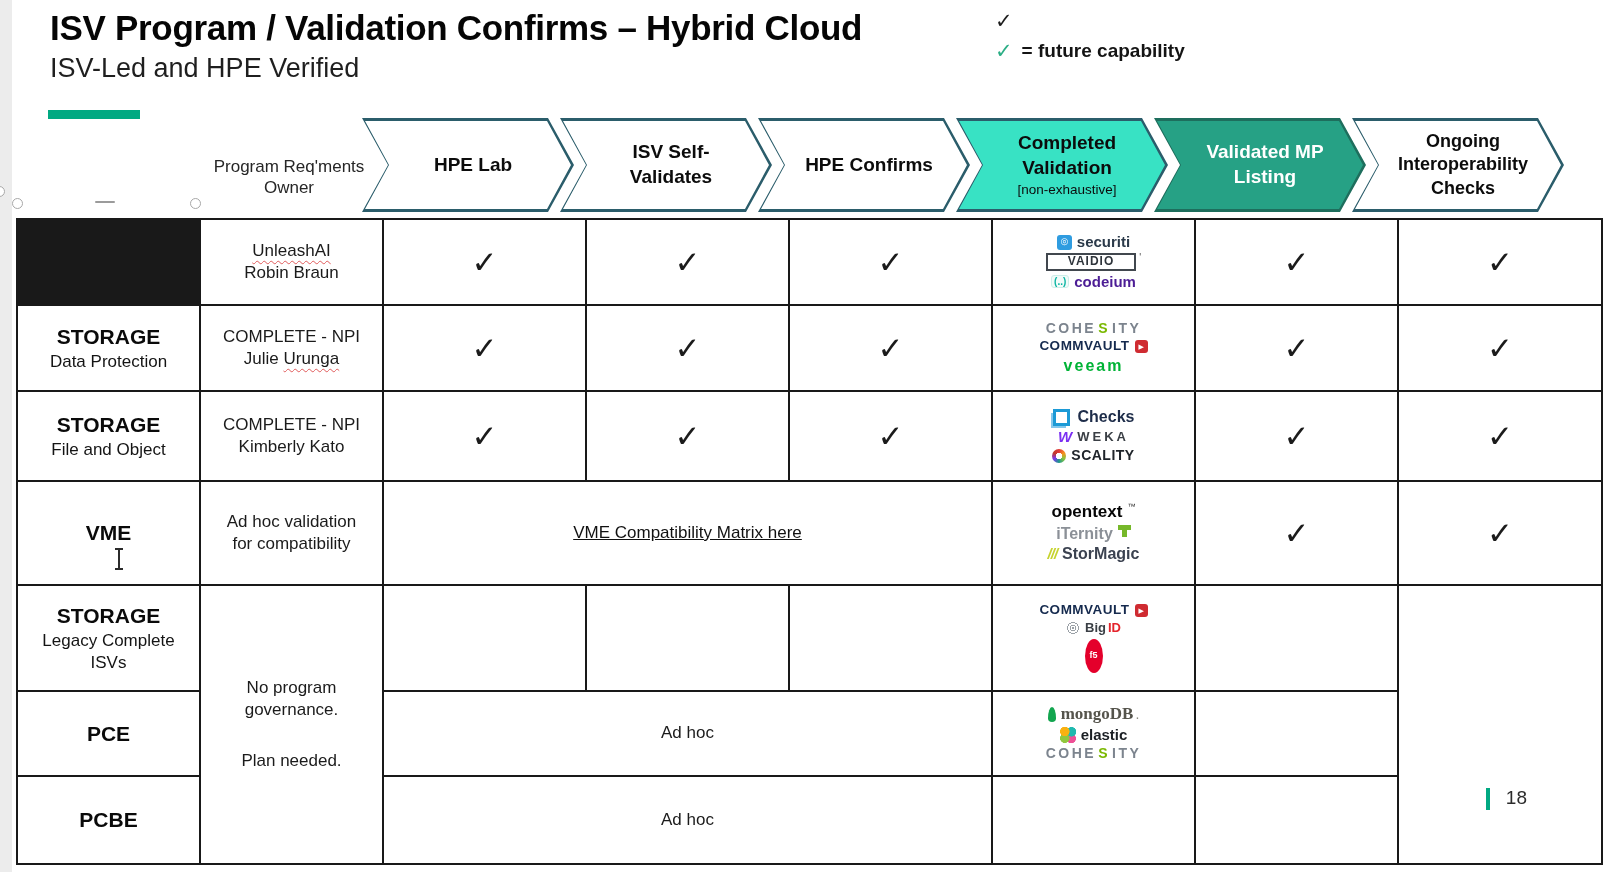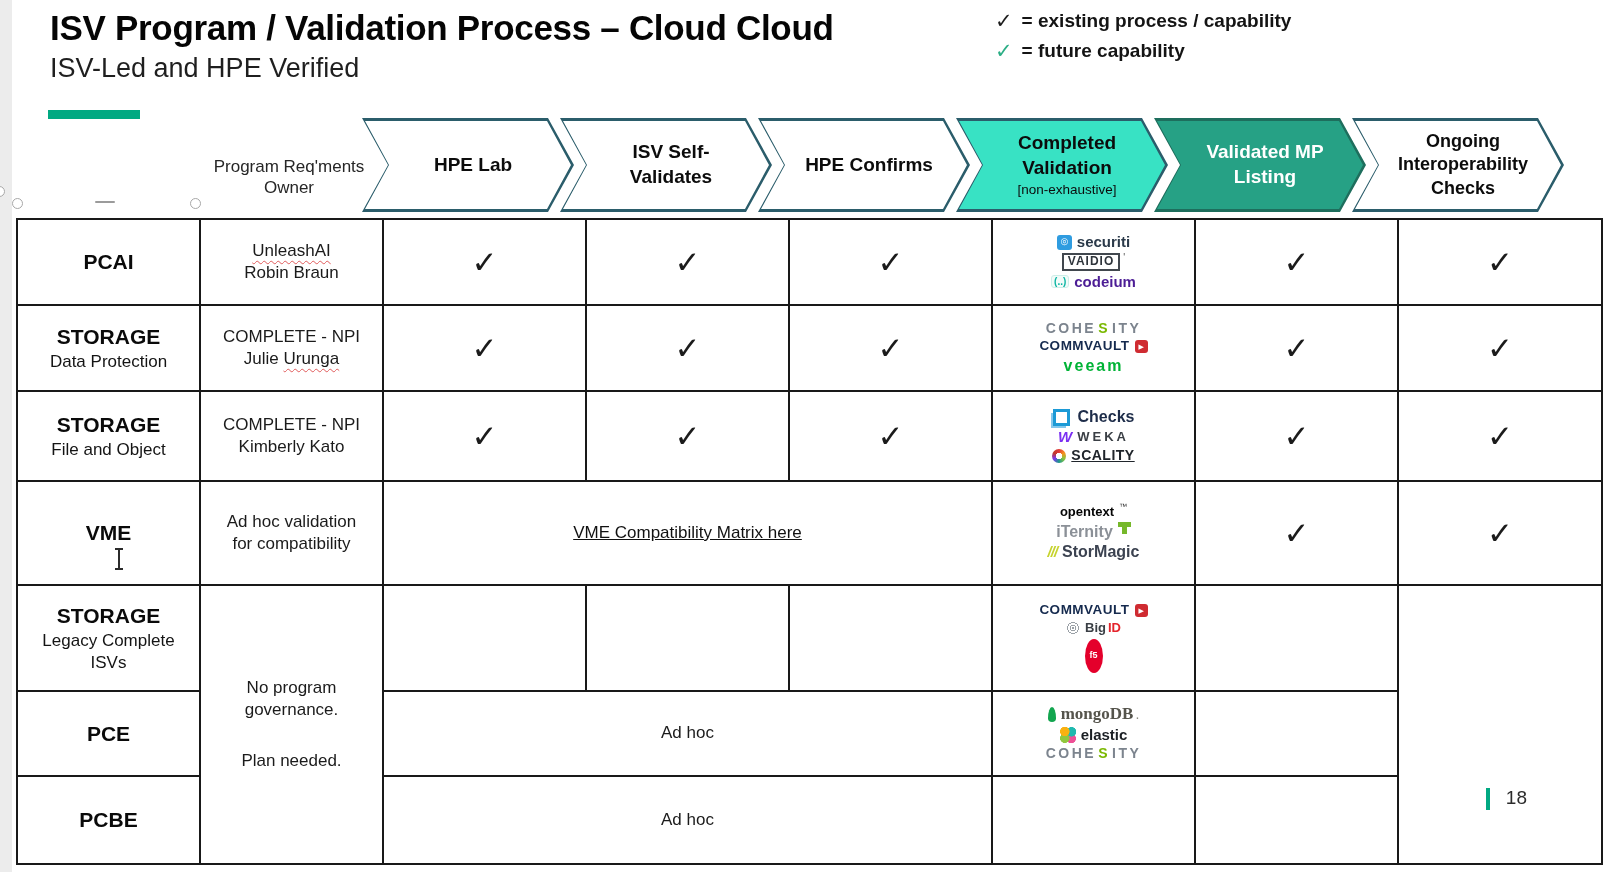--- a/index.html
+++ b/index.html
@@ -58,36 +58,36 @@
   .owner-cell .para + .para{margin-top:28px;}
   .check{font-family:"DejaVu Sans",sans-serif;font-size:31px;line-height:1;}
   .squiggle{text-decoration-line:underline;text-decoration-style:wavy;
     text-decoration-color:#e05b5b;text-decoration-thickness:1px;text-underline-offset:4px;}
   .vme-link{text-decoration:underline;color:#111;cursor:pointer;font-size:17px;}
   
   .logos{flex-direction:column;gap:3px;padding:4px 0;}
   .logo{display:flex;align-items:center;gap:5px;line-height:1.1;}
   .ic-securiti{display:inline-flex;align-items:center;justify-content:center;width:15px;height:15px;border-radius:3px;background:#2f9ce0;color:#fff;font-size:9px;}
   .securiti-text{font-size:15px;font-weight:700;color:#2b3a4a;}
-  .vaidio-box{border:2px solid #41474e;padding:0 4px;font-size:12px;font-weight:800;letter-spacing:1px;color:#2e343b;}
+  .vaidio-box{border:2px solid #41474e;padding:0 20px;font-size:12px;font-weight:800;letter-spacing:1px;color:#2e343b;}
   .vaidio-tick{font-size:10px;color:#555;transform:translateY(-5px);margin-left:-2px;}
   .ic-codeium{color:#0bb5a3;font-size:10px;font-weight:700;border:1px solid #cdeee8;background:#f2fbf9;border-radius:3px;padding:0 2px;}
   .codeium-text{color:#4c1d95;font-size:15px;font-weight:600;}
   .coh-gray{color:#7c848e;font-weight:700;font-size:14px;letter-spacing:2.5px;}
   .coh-green{color:#7ab800;font-weight:700;font-size:14px;letter-spacing:2.5px;margin:0 -3px;}
   .cv-text{color:#152a4e;font-weight:800;font-size:13.5px;letter-spacing:0.5px;}
   .ic-commvault{display:inline-flex;align-items:center;justify-content:center;width:13px;height:13px;background:#cf2b31;border-radius:3px;color:#fff;font-size:7px;}
   .veeam-text{color:#00b336;font-weight:800;font-size:16px;letter-spacing:2px;}
   .ic-qumulo{width:11px;height:11px;border:3px solid #1c9ad6;box-shadow:-3px 3px 0 -1px #83c7ec;margin-right:3px;}
   .qumulo-text{color:#1d2c49;font-weight:800;font-size:16px;}
   .ic-weka{color:#7b2ff2;font-weight:900;font-style:italic;font-size:15px;}
   .weka-text{color:#3a3f45;font-weight:600;font-size:13px;letter-spacing:3px;}
   .ic-scality{width:14px;height:14px;border-radius:50%;background:radial-gradient(circle at center,#fff 0 3px,transparent 3px),conic-gradient(#e23838,#f7931e,#8bc53f,#1b998b,#7c3aed,#c0392b,#e23838);}
-  .scality-text{color:#20252b;font-weight:800;font-size:14px;letter-spacing:0.5px;text-decoration:underline;}
-  .ot-text{color:#050505;font-weight:800;font-size:13px;}
+  .scality-text{color:#20252b;font-weight:800;font-size:14px;letter-spacing:0.5px;}
+  .ot-text{color:#050505;font-weight:800;font-size:17px;}
   .ot-tm{font-size:8px;color:#333;transform:translateY(-5px);}
   .it-text{color:#8b9097;font-weight:600;font-size:16px;}
   .ic-iternity{width:13px;height:12px;transform:translateY(-3px);
     background:linear-gradient(to right,transparent 0 4px,#76b82a 4px 9px,transparent 9px),linear-gradient(#76b82a 0 5px,transparent 5px);}
   .sm-slash{color:#c6d32d;font-weight:900;font-style:italic;font-size:15px;letter-spacing:-1px;}
   .sm-text{color:#3b4250;font-weight:800;font-size:16px;}
   .ic-bigid{width:14px;height:14px;border-radius:50%;background:repeating-radial-gradient(circle at 50% 50%,#9aa0a6 0 1px,#fff 1px 2.5px);}
   .bigid-big{color:#3a3f45;font-weight:800;font-size:13px;}
   .bigid-id{color:#e4252c;font-weight:800;font-size:13px;margin-left:-3px;text-align:center;}
   .ic-f5{display:inline-flex;align-items:center;justify-content:center;width:18px;height:34px;border-radius:50%;background:#e4002b;color:#fff;font-weight:800;font-size:9px;}
@@ -105,28 +105,27 @@
   .ongoing-merged{position:relative;flex-direction:column;}
   .page-number{position:absolute;right:74px;bottom:52px;display:flex;align-items:center;gap:16px;}
   .page-number .pn-bar{width:4px;height:22px;background:#01a982;}
   .page-number .pn-text{font-size:19px;color:#2c2c2c;}
 </style>
 </head>
 <body>
 
 <div class="canvas-edge"></div>
 
-<div class="title">ISV Program / Validation Process – Cloud Cloud</div>
+<div class="title">ISV Program / Validation Confirms – Hybrid Cloud</div>
 <div class="subtitle">ISV-Led and HPE Verified</div>
 <div class="accent-bar"></div>
 
 <div class="legend">
   <div class="legend-row">
     <span class="legend-check check-existing">✓</span>
-    <span class="legend-text">= existing process / capability</span>
   </div>
   <div class="legend-row">
     <span class="legend-check check-future">✓</span>
     <span class="legend-text">= future capability</span>
   </div>
 </div>
 
 <div class="owner-header preline">Program Req'ments
 Owner</div>
 
@@ -164,23 +163,20 @@
 <div class="chev" style="left:1352px">
   <div class="shape-outer"></div>
   <div class="shape-inner"></div>
   <div class="label preline" style="font-size:18px">Ongoing
 Interoperability
 Checks</div>
 </div>
 
 <div class="grid">
 
-  <div class="cell rowlabel" style="grid-area:1/1">
-    <div class="rl-main">PCAI</div>
-  </div>
   <div class="cell owner-cell" style="grid-area:1/2">
     <div><span class="squiggle">UnleashAI</span></div>
     <div>Robin Braun</div>
   </div>
   <div class="cell check check-existing" style="grid-area:1/3">✓</div>
   <div class="cell check check-existing" style="grid-area:1/4">✓</div>
   <div class="cell check check-existing" style="grid-area:1/5">✓</div>
   <div class="cell logos" style="grid-area:1/6">
       <span class="logo">
         <span class="ic-securiti">◎</span>

